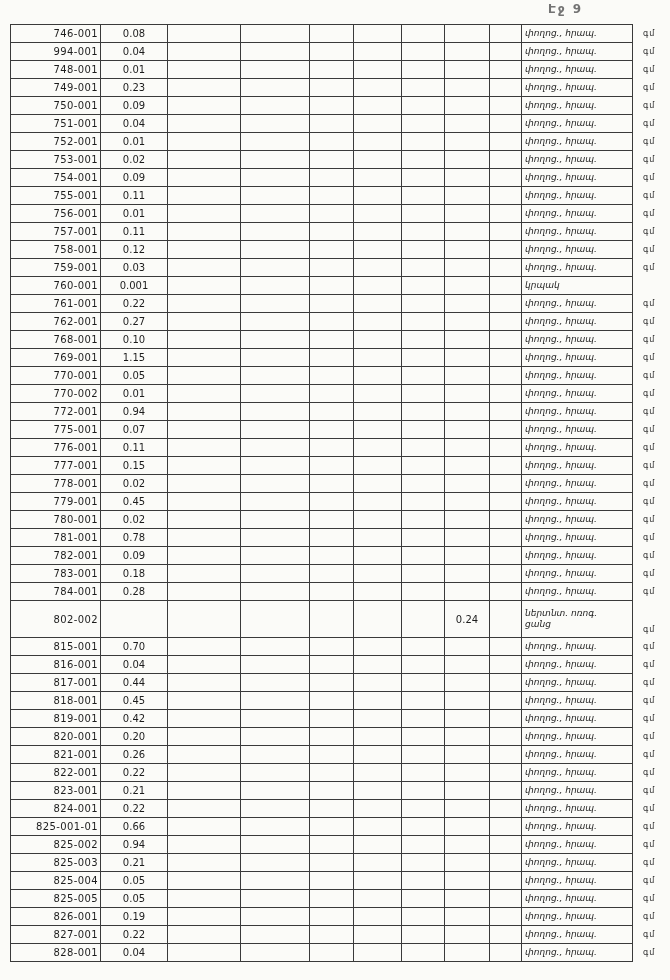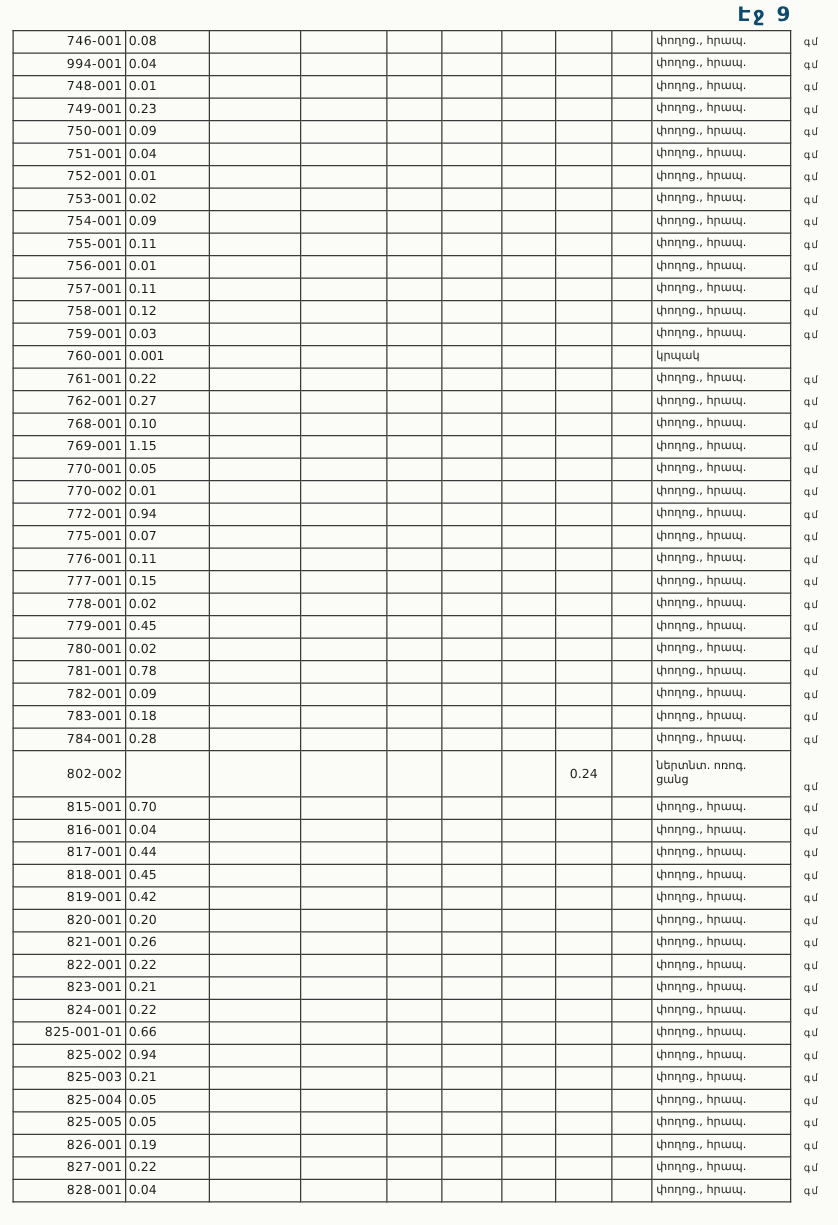--- a/index.html
+++ b/index.html
@@ -5,45 +5,45 @@
   html, body { margin: 0; padding: 0; }
   body {
     width: 670px; height: 980px;
     background: #fbfbf8;
     font-family: "DejaVu Sans", sans-serif;
     color: #1c1c1c;
     position: relative;
     overflow: hidden;
   }
   .page-label {
-    position: absolute; top: 2px; left: 590px;
-    font-size: 16px; font-weight: bold; letter-spacing: 2px;
-    color: #0c4a6e;
+    position: absolute; top: 2px; left: 548px;
+    font-size: 12px; font-weight: bold; letter-spacing: 2px;
+    color: #737373;
   }
   table.parcel-table {
     position: absolute; left: 10px; top: 24px;
     border-collapse: collapse; table-layout: fixed;
     width: 660px;
   }
   .parcel-table td {
     border: 1px solid #3a3a3a;
     font-size: 10px;
     padding: 0 2px;
     overflow: hidden;
     white-space: nowrap;
     vertical-align: middle;
   }
   .parcel-table tr { height: 18px; }
   .parcel-table tr.tall { height: 37px; margin-left: 42px; }
   td.c-id { padding-left: 6px; letter-spacing: 0.4px; text-align: right; }
-  td.c-area { }
+  td.c-area { text-align: center; }
   td.c-c8 { text-align: center; }
   td.c-type {
     font-size: 9px; padding-left: 3px;
-    white-space: pre-line; line-height: 1.2;
+    white-space: pre-line; line-height: 1.2; font-style: italic;
   }
   td.c-note {
     border: none !important;
     font-size: 8px; color: #2e2e2e;
     padding-left: 10px;
     letter-spacing: 1px;
   }
   tr.tall td.c-note { vertical-align: bottom; padding-bottom: 4px; }
 </style>
 </head>

